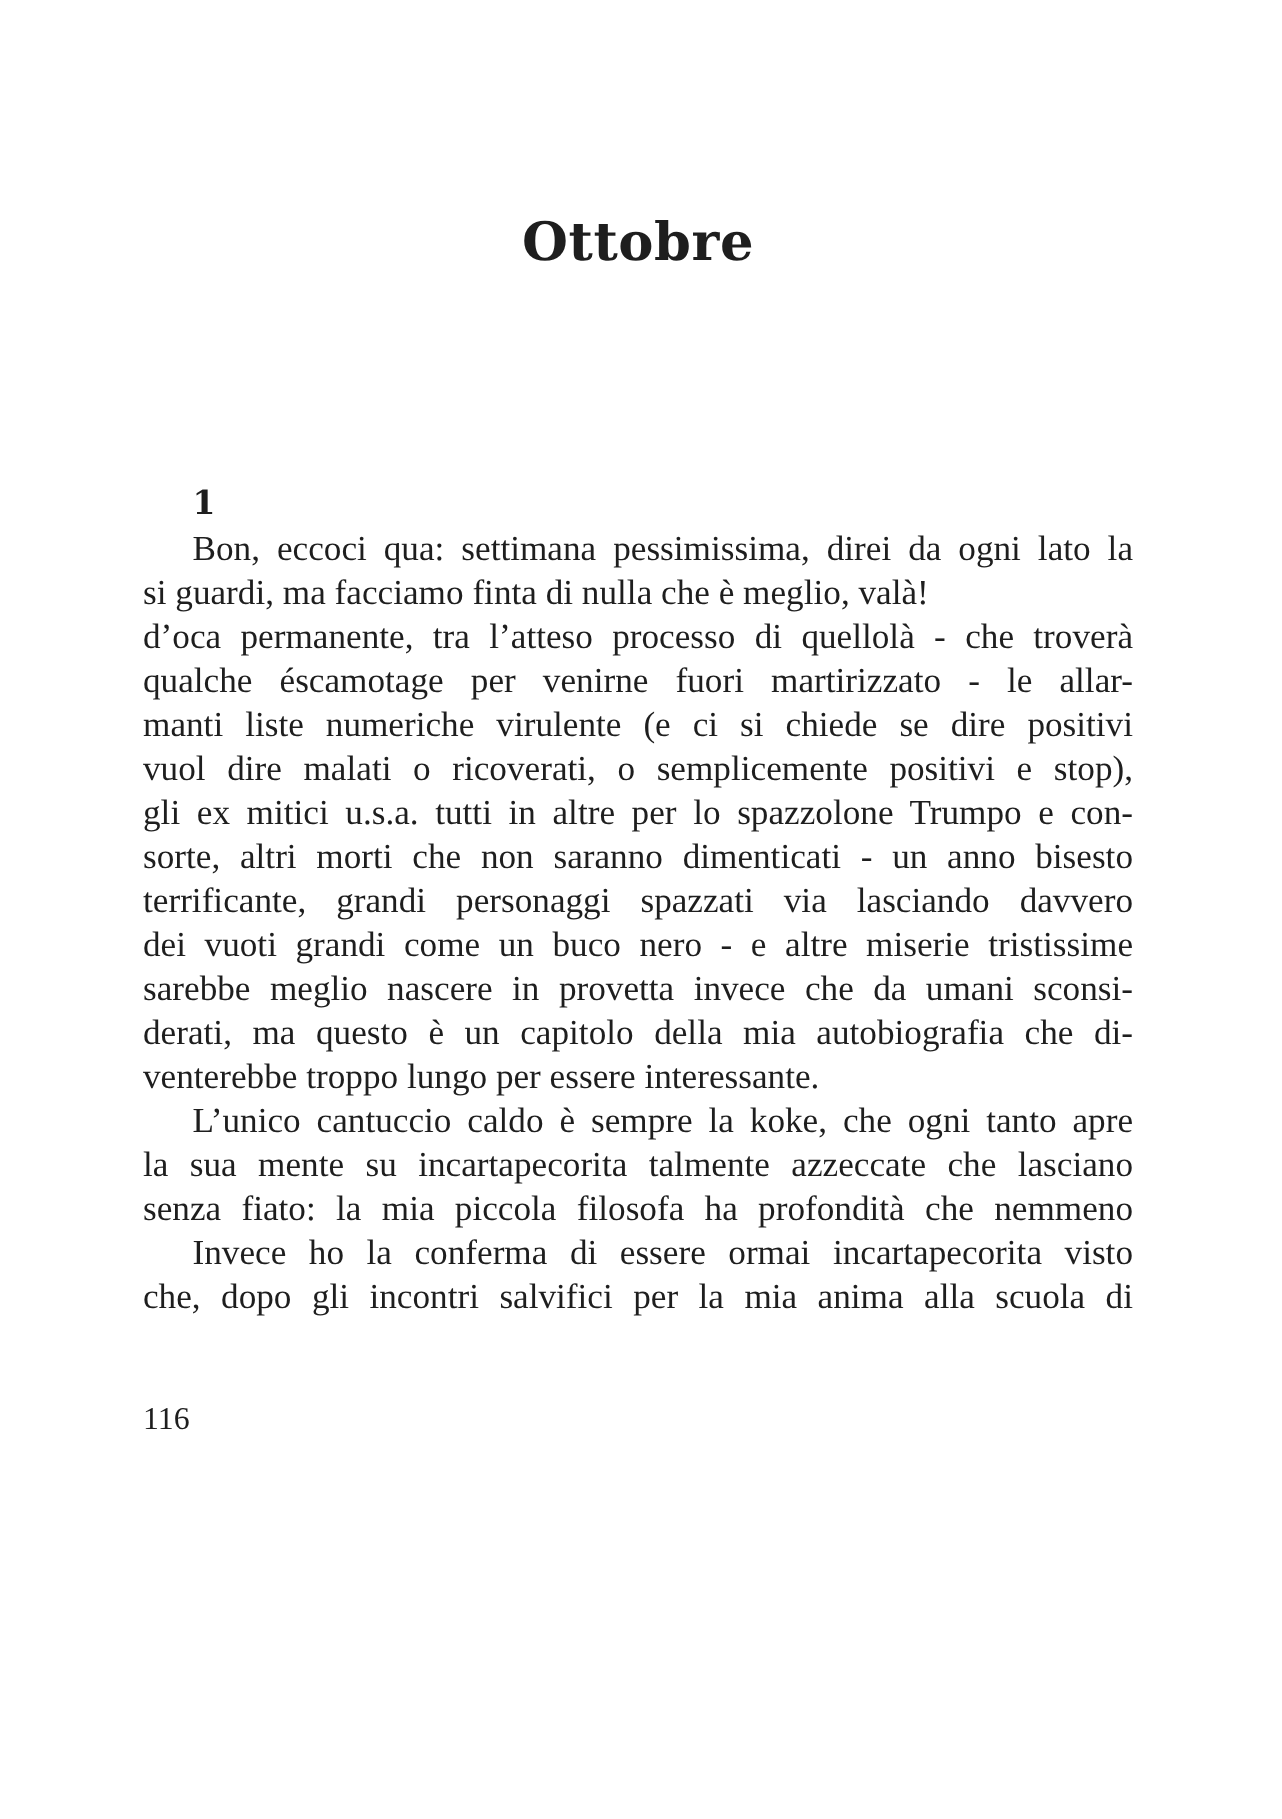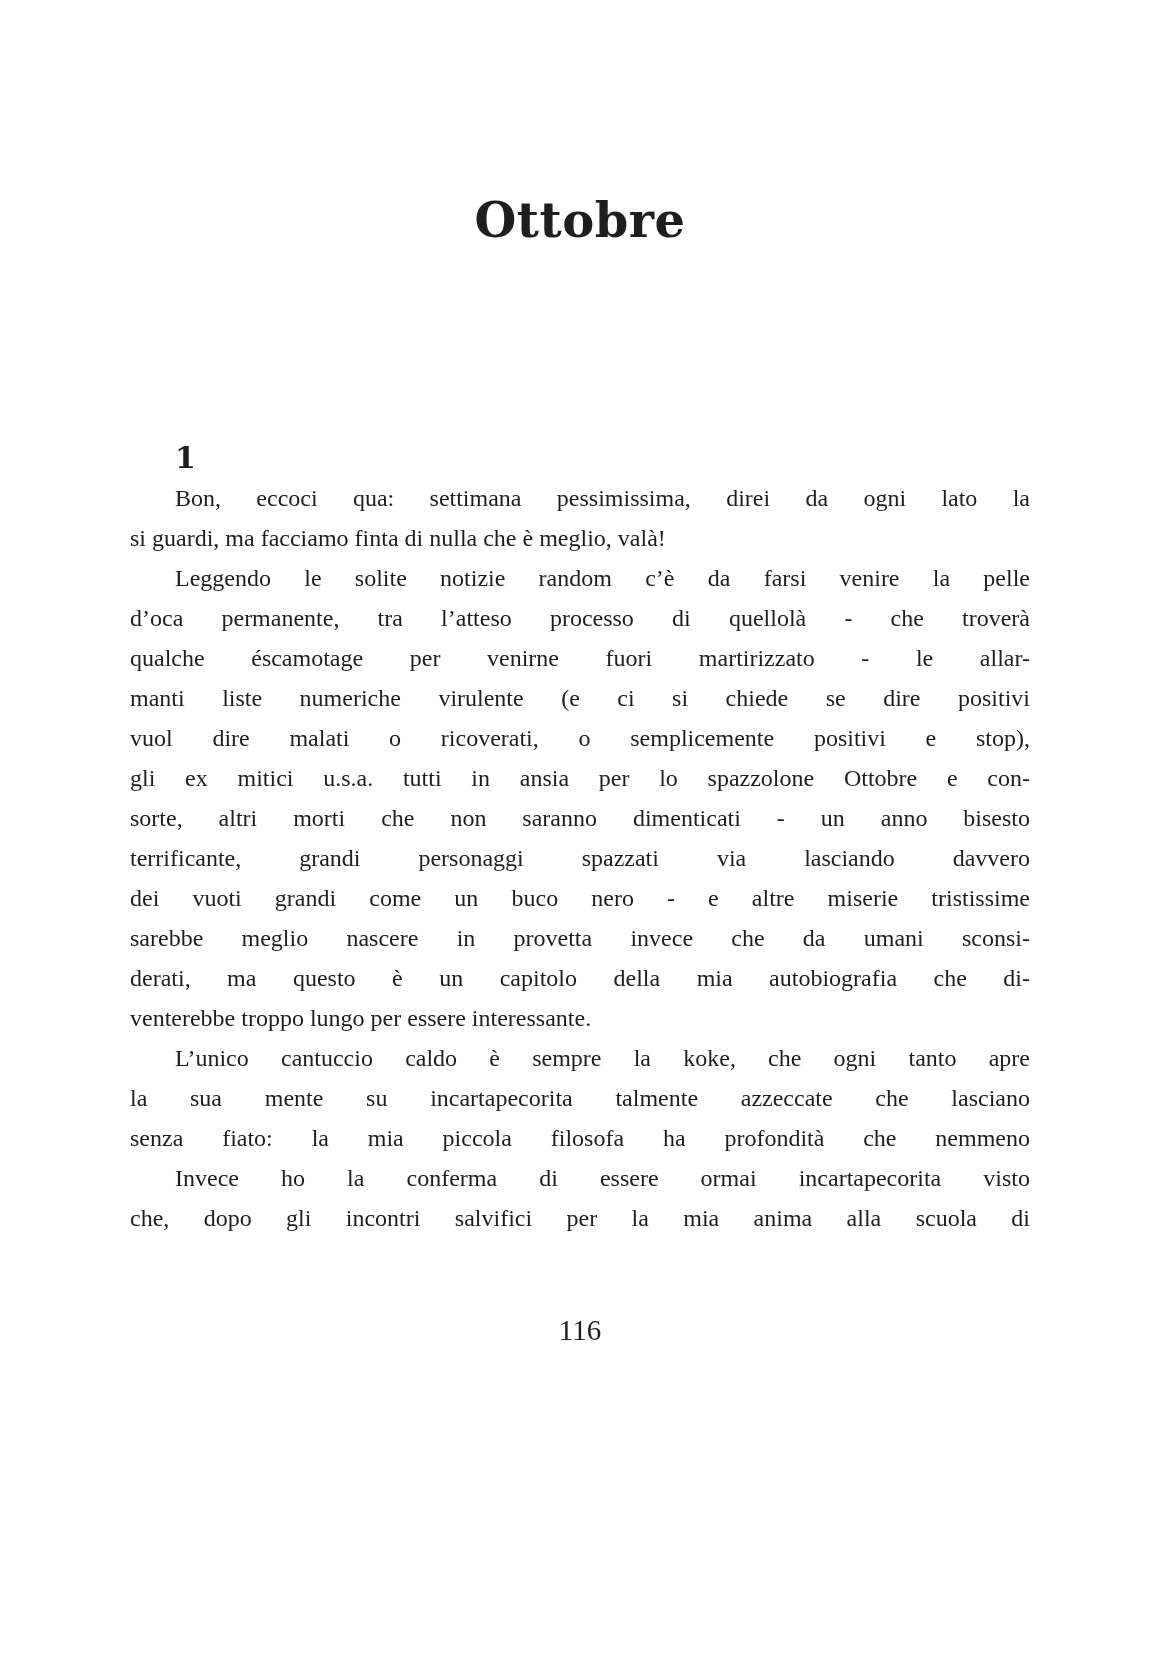--- a/index.html
+++ b/index.html
@@ -26,55 +26,54 @@
   .section-number {
     font-family: "DejaVu Serif", serif;
     font-weight: bold;
     font-size: 30px;
     line-height: 40px;
     text-indent: 45px;
   }
   .body-text { width: 900px; }
   .para { margin: 0; }
   .line {
-    font-size: 24px;
+    font-size: 32px;
     line-height: 40px;
     text-align: justify;
     text-align-last: justify;
     white-space: normal;
   }
   .line.last { text-align-last: left; }
   .line.first { text-indent: 45px; }
   .page-number {
     margin-top: 72px;
     font-size: 29px;
     line-height: 40px;
-    text-align: center;
+    text-align: left;
   }
 </style>
 </head>
 <body>
 
 <div class="page">
   <h1 class="title">Ottobre</h1>
 
   <div class="section-number">1</div>
 
   <div class="body-text">
       <div class="para">
         <div class="line first">Bon, eccoci qua: settimana pessimissima, direi da ogni lato la</div>
         <div class="line last">si guardi, ma facciamo finta di nulla che è meglio, valà!</div>
       </div>
       <div class="para">
-        <div class="line first">Leggendo le solite notizie random c’è da farsi venire la pelle</div>
         <div class="line">d’oca permanente, tra l’atteso processo di quellolà - che troverà</div>
         <div class="line">qualche éscamotage per venirne fuori martirizzato - le allar-</div>
         <div class="line">manti liste numeriche virulente (e ci si chiede se dire positivi</div>
         <div class="line">vuol dire malati o ricoverati, o semplicemente positivi e stop),</div>
-        <div class="line">gli ex mitici u.s.a. tutti in ansia per lo spazzolone Ottobre e con-</div>
+        <div class="line">gli ex mitici u.s.a. tutti in altre per lo spazzolone Trumpo e con-</div>
         <div class="line">sorte, altri morti che non saranno dimenticati - un anno bisesto</div>
         <div class="line">terrificante, grandi personaggi spazzati via lasciando davvero</div>
         <div class="line">dei vuoti grandi come un buco nero - e altre miserie tristissime</div>
       </div>
       <div class="para">
         <div class="line">sarebbe meglio nascere in provetta invece che da umani sconsi-</div>
         <div class="line">derati, ma questo è un capitolo della mia autobiografia che di-</div>
         <div class="line last">venterebbe troppo lungo per essere interessante.</div>
       </div>
       <div class="para">

